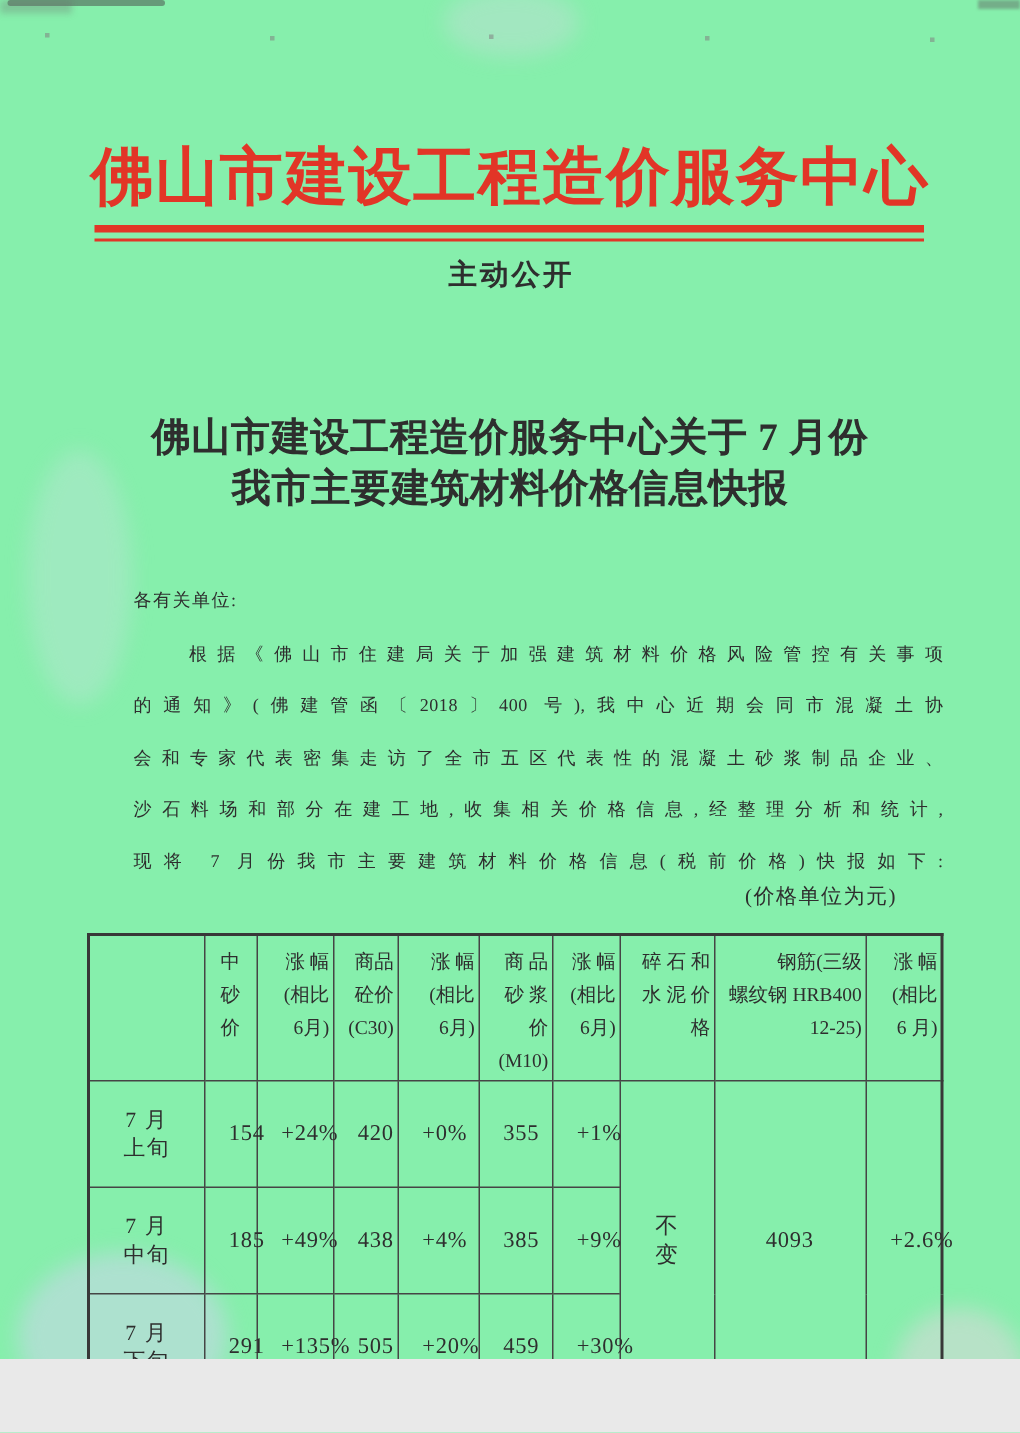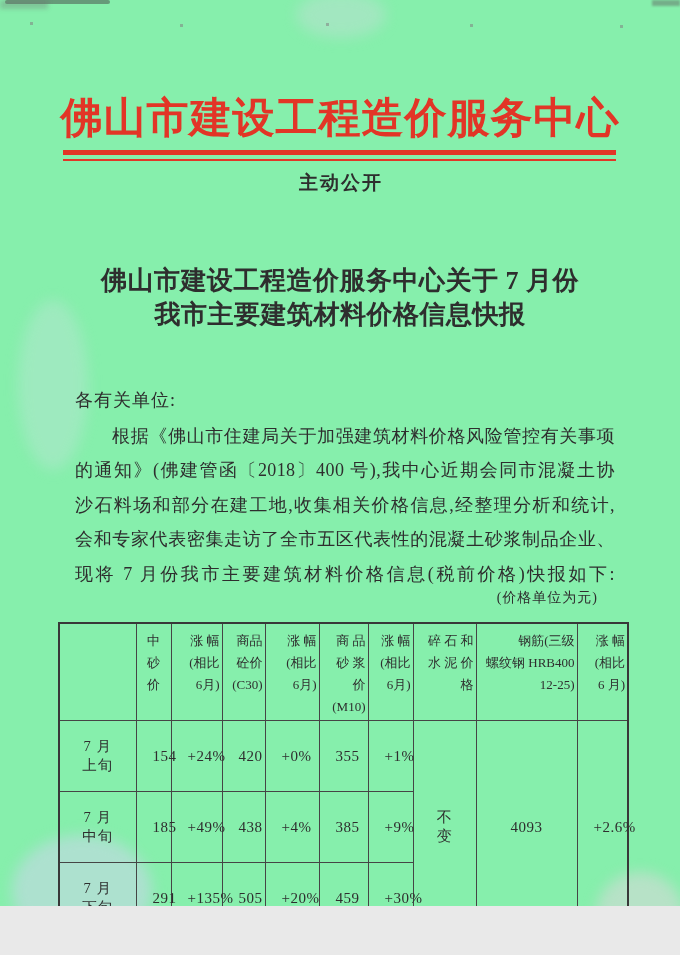--- a/index.html
+++ b/index.html
@@ -37,26 +37,26 @@
     display:flex; justify-content:center; align-items:baseline;
   }
   .disclosure {
     font-family:"Liberation Sans","DejaVu Sans",sans-serif;
     font-weight:700; font-size:19px; letter-spacing:2px;
   }
   .doc-no { font-size:18px; letter-spacing:.5px; }
 
   
   .doc-title {
-    position:absolute; top:264px; left:0; width:100%; text-align:center;
+    position:absolute; top:275px; left:0; width:100%; text-align:center;
     font-size:26px; font-weight:700; line-height:34px; letter-spacing:.5px;
   }
 
   
-  .body-block { position:absolute; top:382px; left:75px; width:540px; font-size:18px; }
+  .body-block { position:absolute; top:382px; left:89px; width:540px; font-size:12px; }
   .salutation { line-height:37px; letter-spacing:1px; }
   .bline { line-height:34.4px; letter-spacing:.4px; text-align:justify; text-align-last:justify; }
   .bline.indent { padding-left:37px; }
   .unit-note { position:absolute; top:589px; right:82px; font-size:14px; letter-spacing:1px; }
 
   
   .price-table {
     position:absolute; top:622px; left:58px; width:569px;
     border-collapse:collapse; table-layout:fixed; border:2px solid #383838;
   }
@@ -102,22 +102,22 @@
 
   <div class="doc-title">
     <div>佛山市建设工程造价服务中心关于 7 月份</div>
     <div>我市主要建筑材料价格信息快报</div>
   </div>
 
   <div class="body-block">
     <div class="salutation">各有关单位:</div>
     <div class="bline indent">根据《佛山市住建局关于加强建筑材料价格风险管控有关事项</div>
     <div class="bline">的通知》(佛建管函〔2018〕400 号),我中心近期会同市混凝土协</div>
+    <div class="bline">会和专家代表密集走访了全市五区代表性的混凝土砂浆制品企业、</div>
     <div class="bline">沙石料场和部分在建工地,收集相关价格信息,经整理分析和统计,</div>
-    <div class="bline">会和专家代表密集走访了全市五区代表性的混凝土砂浆制品企业、</div>
     <div class="bline">现将 7 月份我市主要建筑材料价格信息(税前价格)快报如下:</div>
   </div>
 
   <div class="unit-note">(价格单位为元)</div>
 
   <table class="price-table">
     <colgroup>
       <col style="width:77px">
         <col style="width:35px">
         <col style="width:51px">

